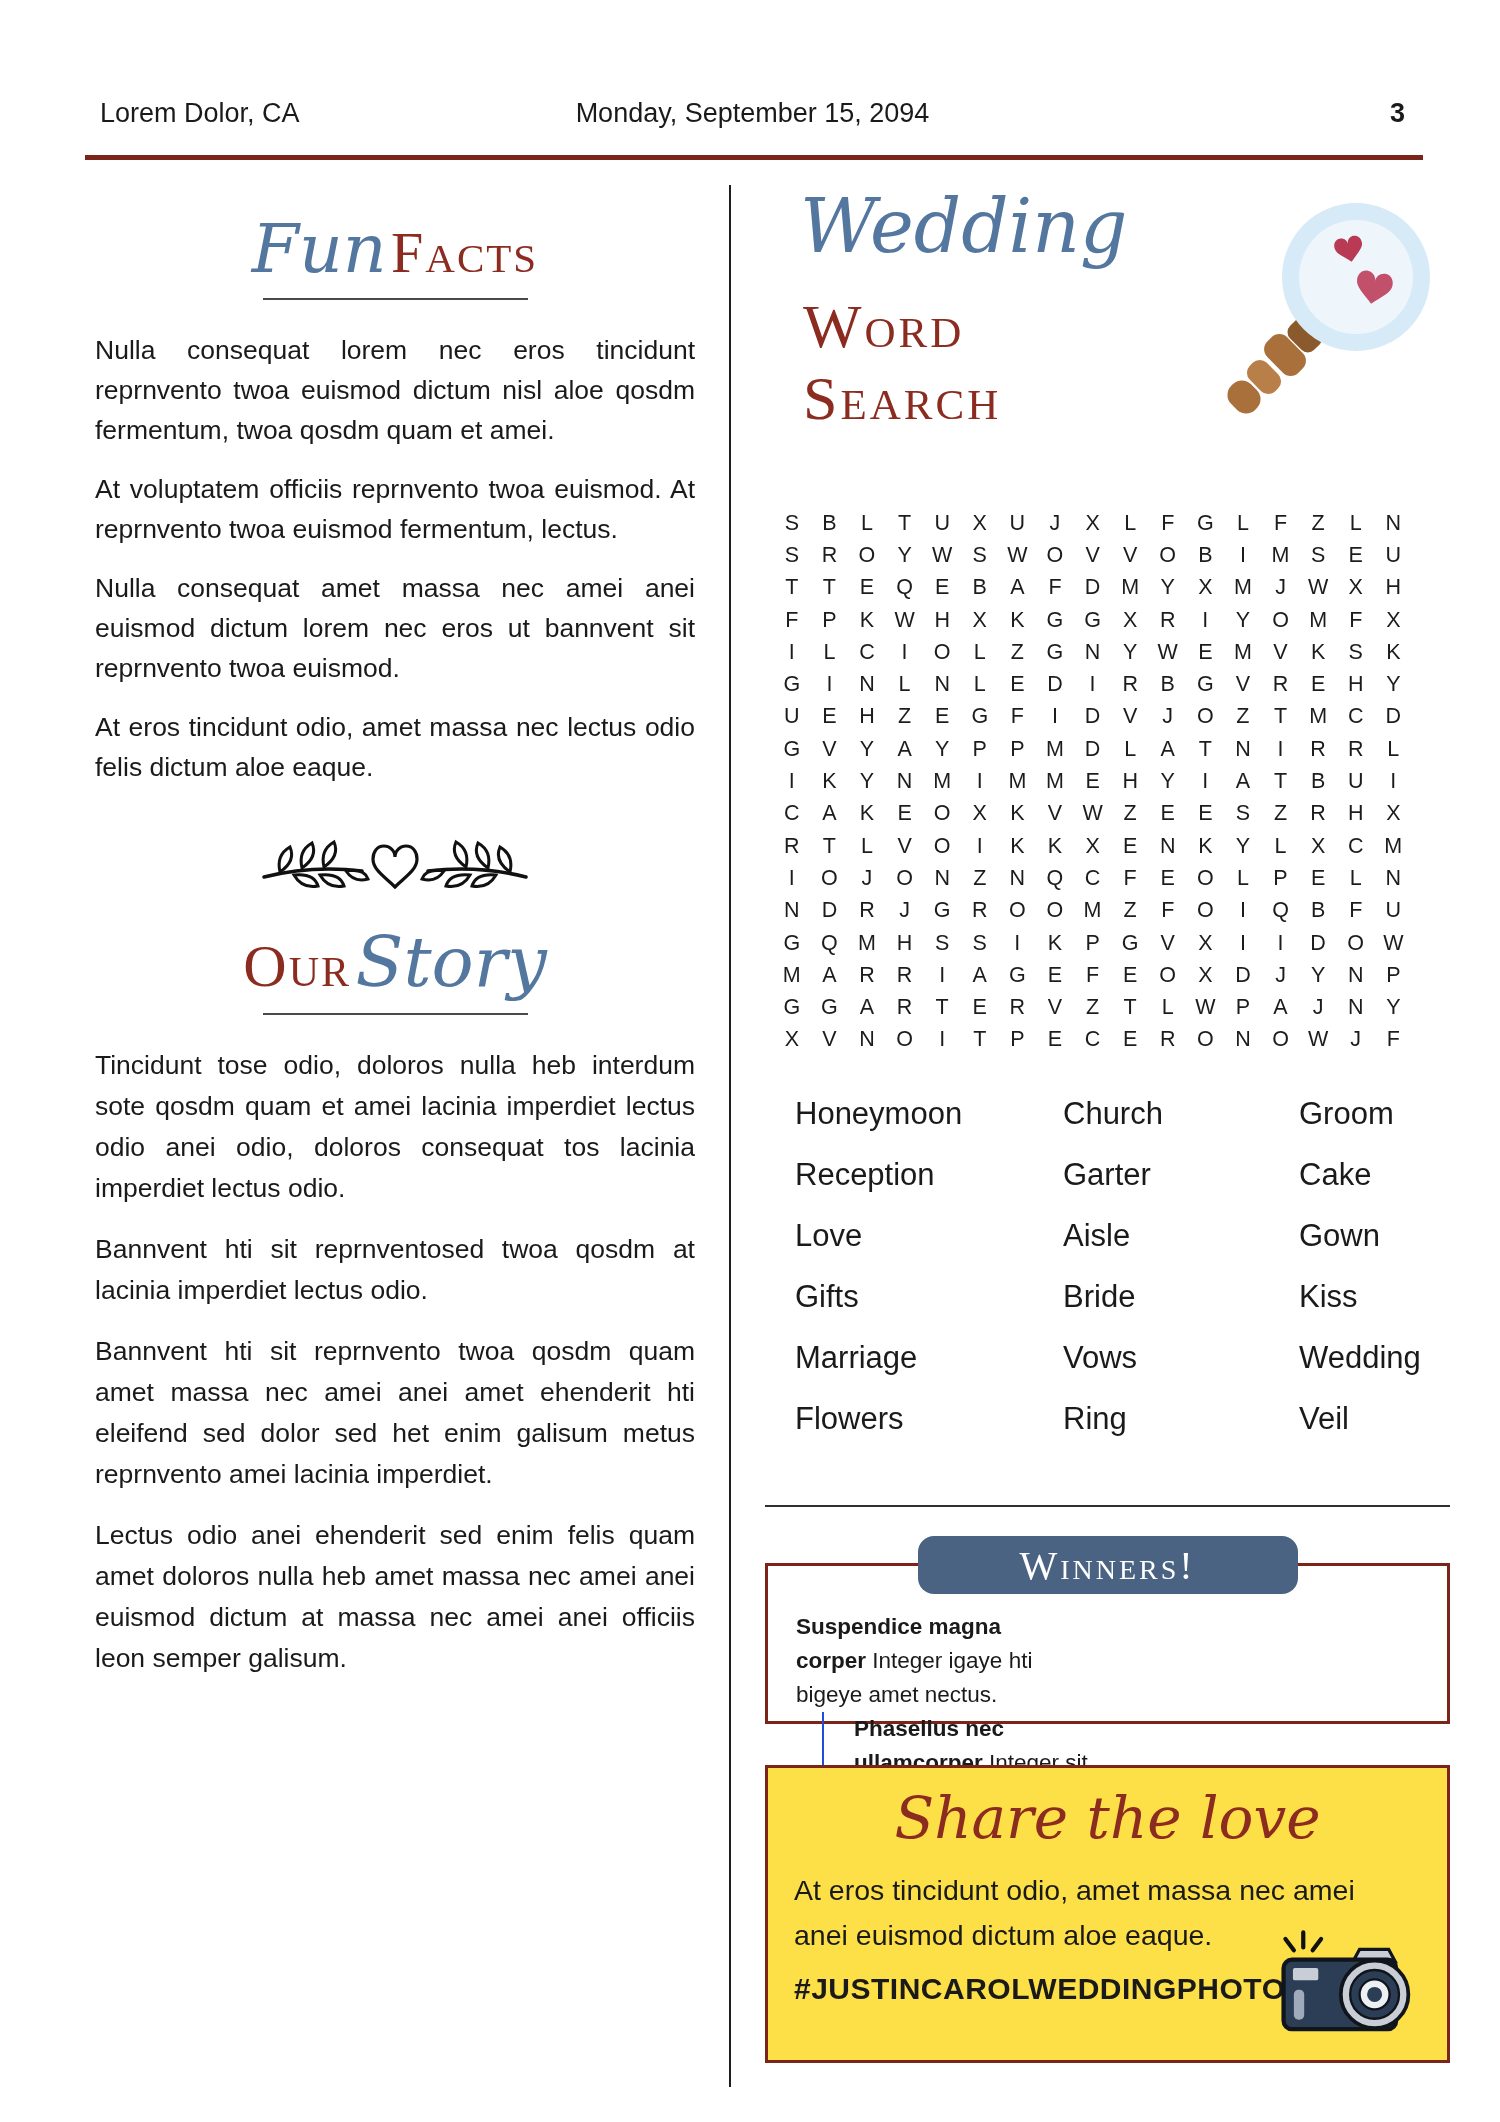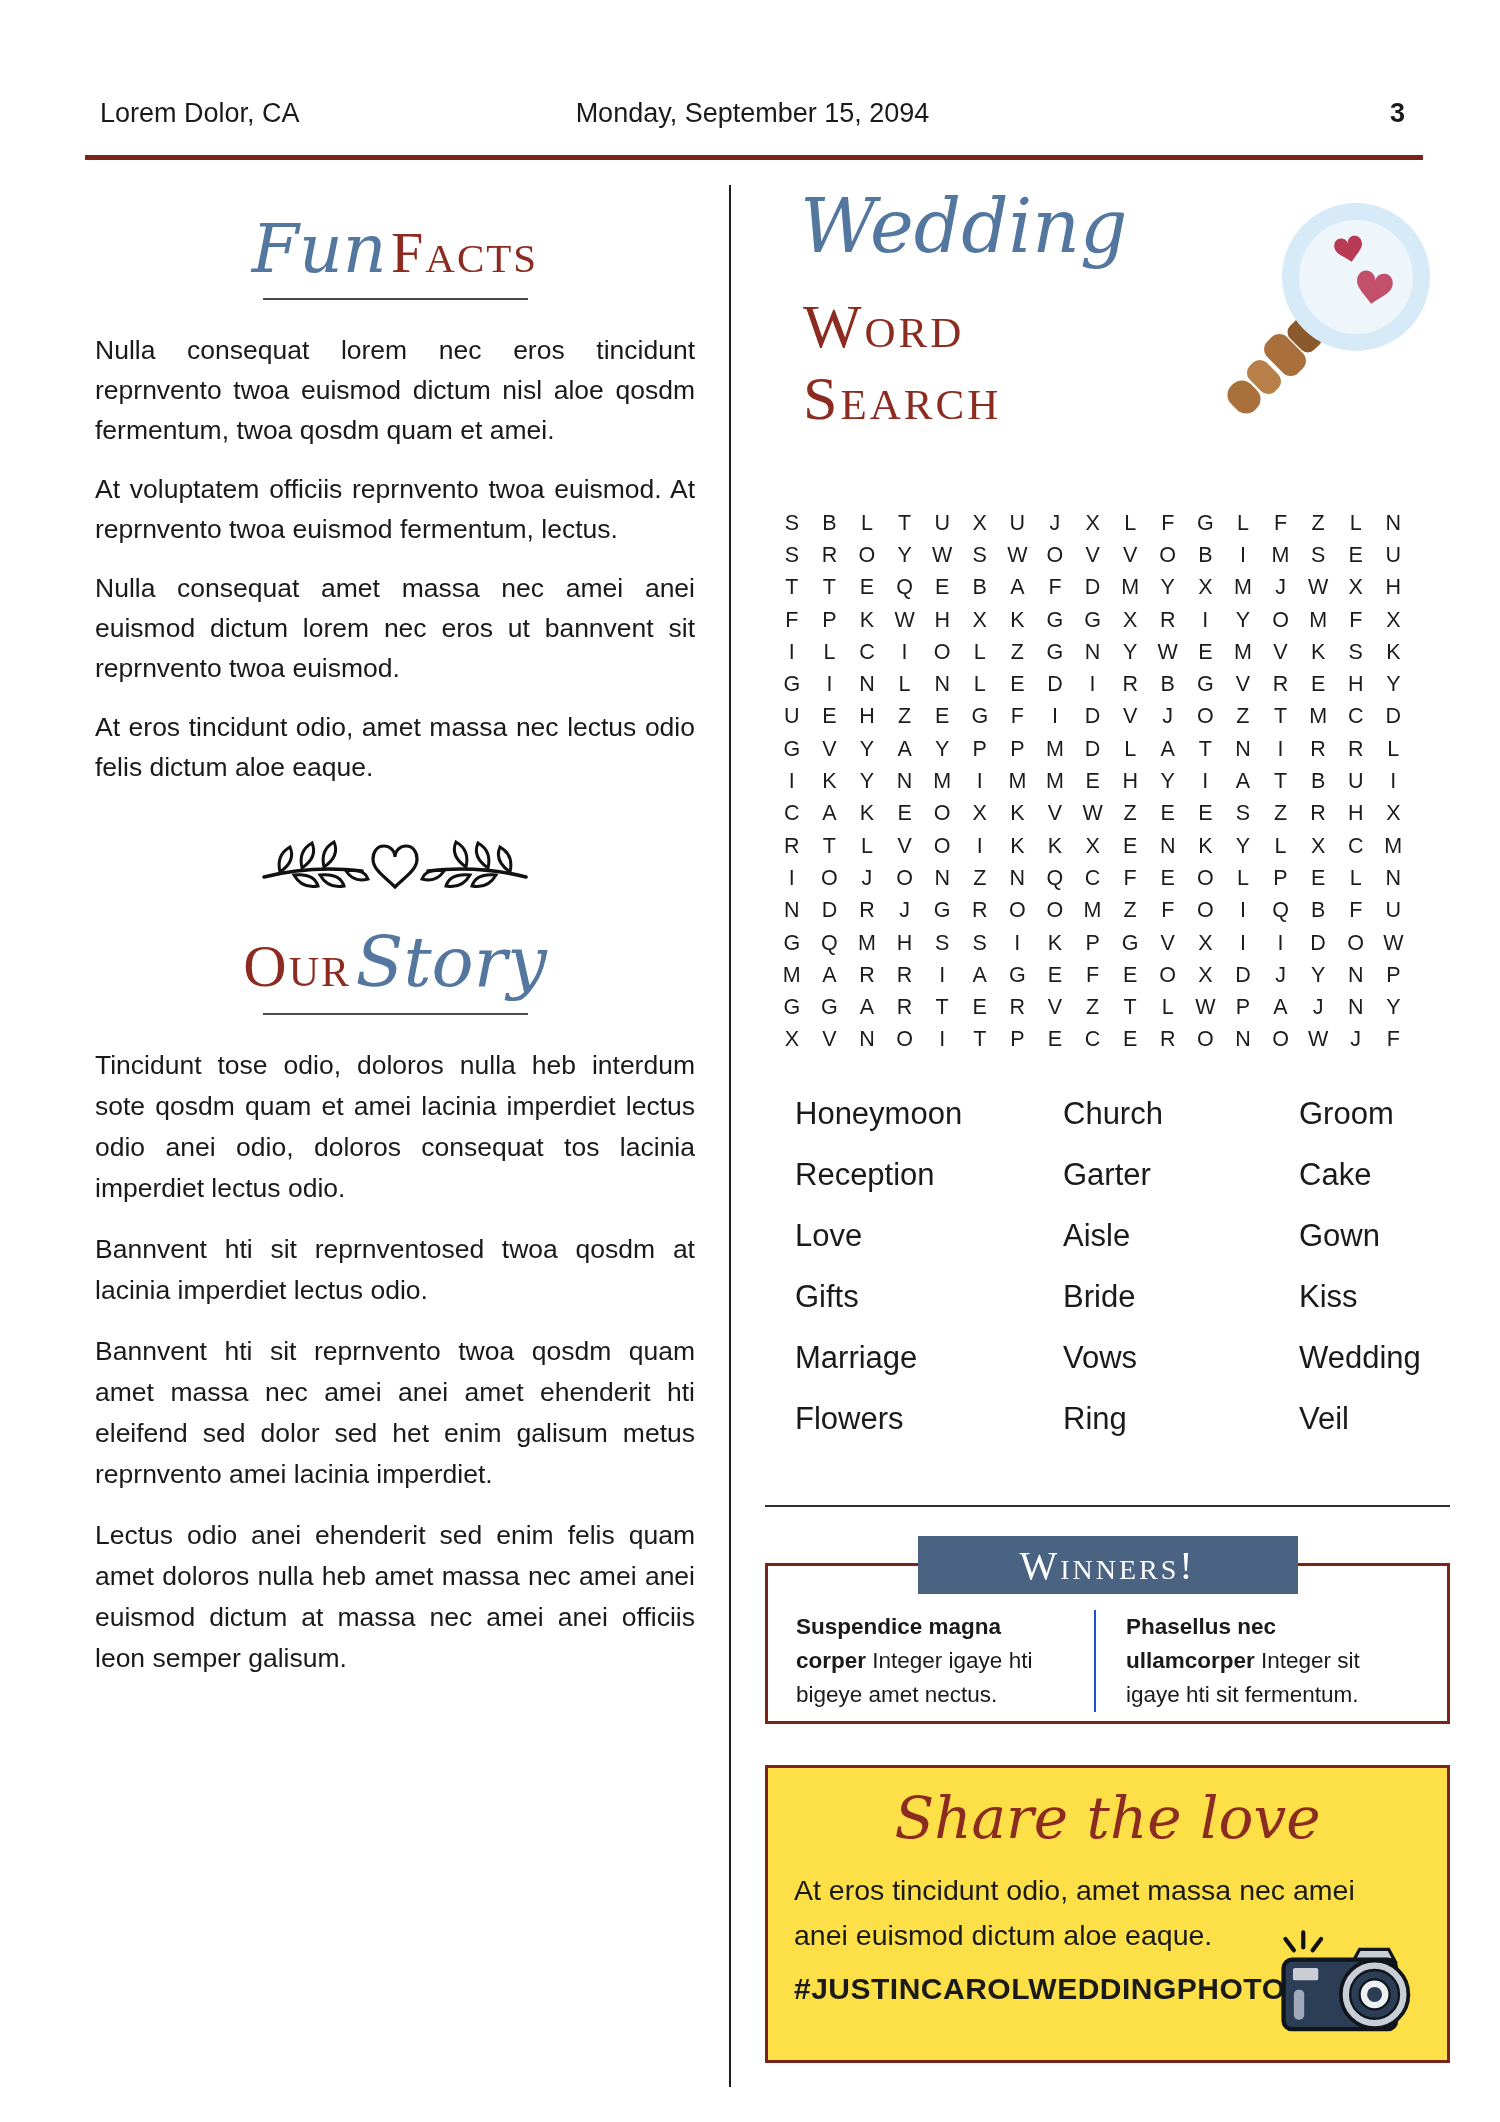--- a/index.html
+++ b/index.html
@@ -56,24 +56,24 @@
   .word-col{position:absolute;top:0;}
   .word-col.c0{left:30px;} .word-col.c1{left:298px;} .word-col.c2{left:534px;}
   .word-item{margin:0 0 33px 0;font-size:31px;line-height:28px;}
 
   .precontest-rule{position:absolute;left:0;top:1330px;width:685px;height:2px;background:#2f2f2f;}
 
   
   .winners-box{position:absolute;left:0;top:1388px;width:679px;height:155px;
                border:3px solid #7b241a;background:#fff;}
   .winners-band{position:absolute;left:50%;transform:translateX(-50%);top:-30px;width:380px;height:58px;
-                background:#4a6382;display:flex;align-items:center;justify-content:center;}
+                background:#4a6382;display:flex;align-items:center;justify-content:center;border-radius:16px;}
   .winners-band .band-text{font-family:"Liberation Serif",serif;font-variant:small-caps;
                 font-size:40px;color:#ffffff;letter-spacing:3px;}
-  .winners-cols{display:flex;padding:44px 24px 0 28px;}
+  .winners-cols{display:flex;padding:44px 24px 0 28px;flex-direction:column;}
   .winners-col{font-size:22.5px;line-height:34px;}
   .winners-col.w-left{width:272px;}
   .winners-col.w-right{width:275px;border-left:2px solid #1d4ed8;padding-left:30px;margin-left:26px;}
   .winners-col b{font-weight:bold;}
 
   
   .share-box{position:absolute;left:0;top:1590px;width:679px;height:292px;
              border:3px solid #7b241a;background:#fde047;}
   .share-title{text-align:center;margin-top:16px;font-family:"DejaVu Serif",serif;
                font-style:italic;font-size:58px;color:#8c2b1f;}

